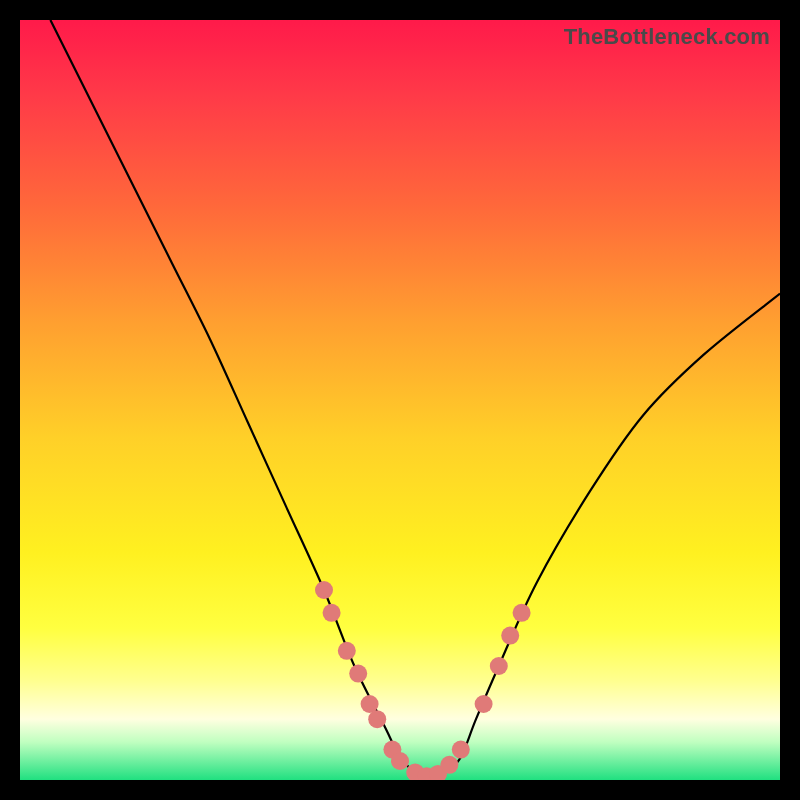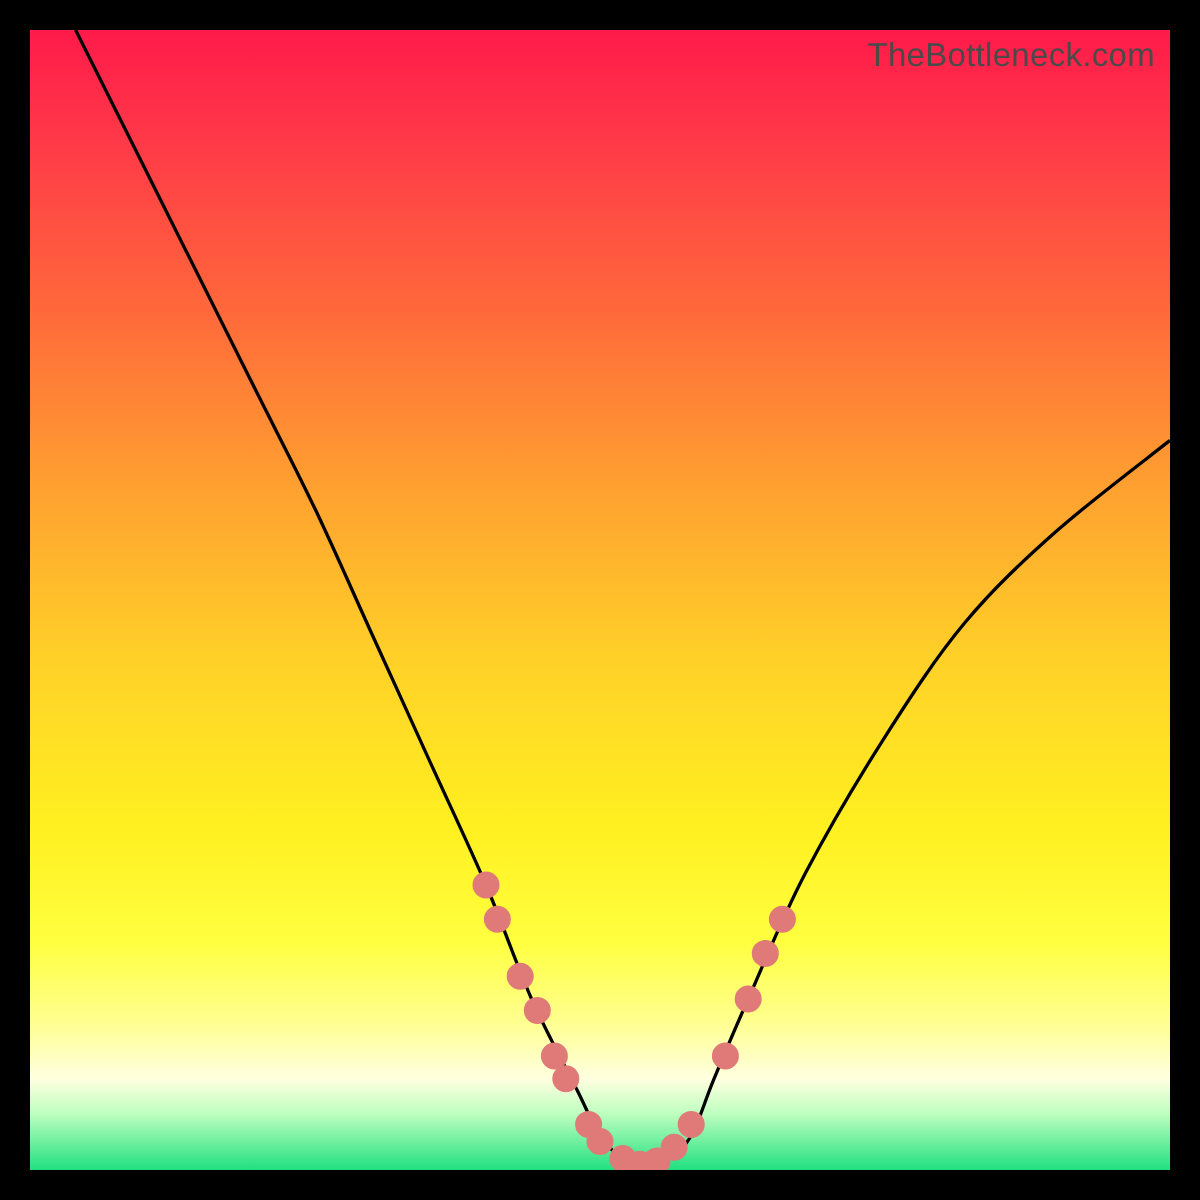--- a/index.html
+++ b/index.html
@@ -22,21 +22,21 @@
       #ffffe0 92%,
       #c0ffc0 95%,
       #20e080 100%);
   }
   .watermark {
     position: absolute;
     top: 4px;
     right: 10px;
     color: #4a4a4a;
     font-size: 22px;
-    font-weight: 400;
+    font-weight: 700;
     letter-spacing: 0.2px;
   }
   svg.plot {
     position: absolute;
     left: 0; top: 0;
     width: 760px; height: 760px;
   }
 </style>
 </head>
 <body>

